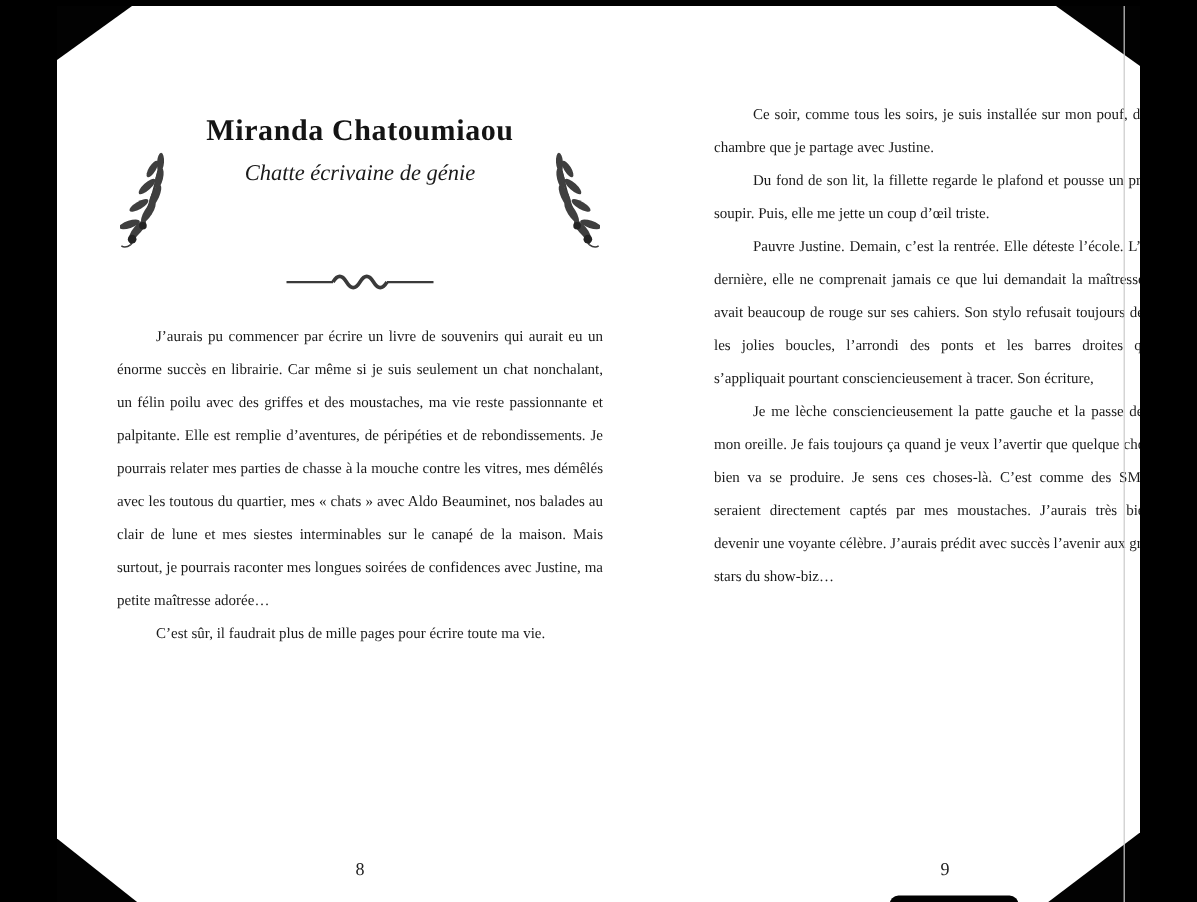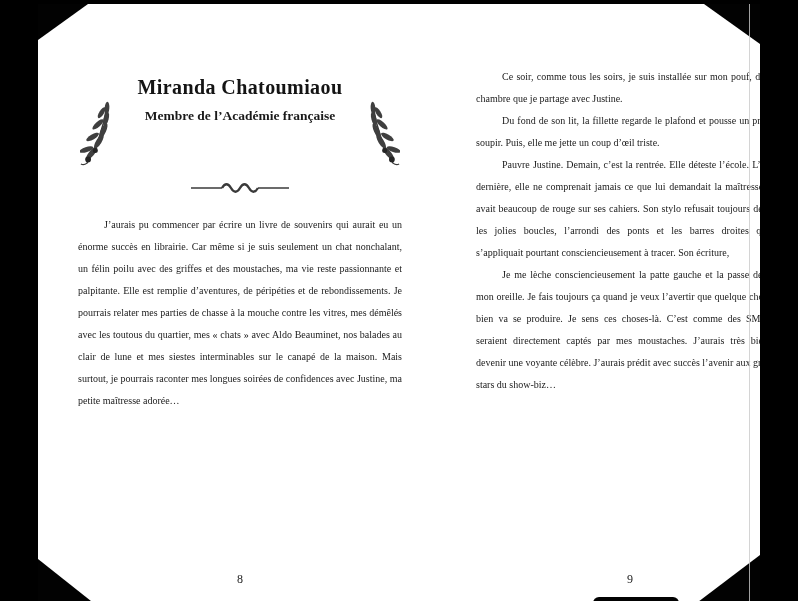--- a/index.html
+++ b/index.html
@@ -88,21 +88,21 @@
           <ellipse class="leaf" rx="8" ry="2.8" transform="translate(20,29) rotate(-42)"></ellipse>
           <ellipse class="leaf" rx="7" ry="2.6" transform="translate(24,16) rotate(-58)"></ellipse>
           <circle class="olive" cx="9" cy="68" r="3.2"></circle>
           <circle class="olive" cx="17" cy="58" r="2.8"></circle>
           <path class="ornament-ink" stroke-width="1.2" d="M8,72 q-4,3 -7,1"></path>
         </svg>
       </span>
 
       <div class="title-block">
         <h1 class="book-title">Miranda Chatoumiaou</h1>
-        <p class="affiliation">Membre de l’Académie française</p>
+        <p class="book-subtitle">Chatte écrivaine de génie</p>
       </div>
 
       <span class="laurel mirrored">
         <svg viewBox="0 0 60 75" width="54" height="72" aria-hidden="true">
           <path class="ornament-ink" stroke-width="1.6" d="M8,72 C18,55 26,35 30,8"></path>
           <ellipse class="leaf" rx="9" ry="3" transform="translate(13,61) rotate(-50)"></ellipse>
           <ellipse class="leaf" rx="9" ry="3" transform="translate(21,48) rotate(-58)"></ellipse>
           <ellipse class="leaf" rx="9" ry="3" transform="translate(26,36) rotate(-66)"></ellipse>
           <ellipse class="leaf" rx="8" ry="2.8" transform="translate(29,23) rotate(-76)"></ellipse>
           <ellipse class="leaf" rx="7" ry="2.6" transform="translate(30,11) rotate(-86)"></ellipse>
@@ -120,20 +120,21 @@
     <div class="divider-wrap">
       <svg viewBox="0 0 110 16" width="110" height="16" aria-hidden="true">
         <path class="ornament-ink" stroke-width="1.5" d="M6 8 H37"></path>
         <path class="ornament-ink" stroke-width="2.4" d="M37 8 C40 3,43 3,46 8 C49 13,52 13,55 8 C58 3,61 3,64 8 C67 13,70 13,73 8"></path>
         <path class="ornament-ink" stroke-width="1.5" d="M73 8 H104"></path>
       </svg>
     </div>
 
     <div class="page-body left-body">
       <p>J’aurais pu commencer par écrire un livre de souvenirs qui aurait eu un énorme succès en librairie. Car même si je suis seulement un chat nonchalant, un félin poilu avec des griffes et des moustaches, ma vie reste passionnante et palpitante. Elle est remplie d’aventures, de péripéties et de rebondissements. Je pourrais relater mes parties de chasse à la mouche contre les vitres, mes démêlés avec les toutous du quartier, mes « chats » avec Aldo Beauminet, nos balades au clair de lune et mes siestes interminables sur le canapé de la maison. Mais surtout, je pourrais raconter mes longues soirées de confidences avec Justine, ma petite maîtresse adorée…</p>
+      <p>C’est sûr, il faudrait plus de mille pages pour écrire toute ma vie.</p>
     </div>
   </div>
 
   <div class="page-content right-content">
     <div class="page-body">
       <p>Ce soir, comme tous les soirs, je suis installée sur mon pouf, dans la chambre que je partage avec Justine.</p>
       <p>Du fond de son lit, la fillette regarde le plafond et pousse un profond soupir. Puis, elle me jette un coup d’œil triste.</p>
       <p>Pauvre Justine. Demain, c’est la rentrée. Elle déteste l’école. L’année dernière, elle ne comprenait jamais ce que lui demandait la maîtresse. Il y avait beaucoup de rouge sur ses cahiers. Son stylo refusait toujours de faire les jolies boucles, l’arrondi des ponts et les barres droites qu’elle s’appliquait pourtant consciencieusement à tracer. Son écriture,</p>
       <p>Je me lèche consciencieusement la patte gauche et la passe derrière mon oreille. Je fais toujours ça quand je veux l’avertir que quelque chose de bien va se produire. Je sens ces choses-là. C’est comme des SMS qui seraient directement captés par mes moustaches. J’aurais très bien pu devenir une voyante célèbre. J’aurais prédit avec succès l’avenir aux grandes stars du show-biz…</p>
     </div>

